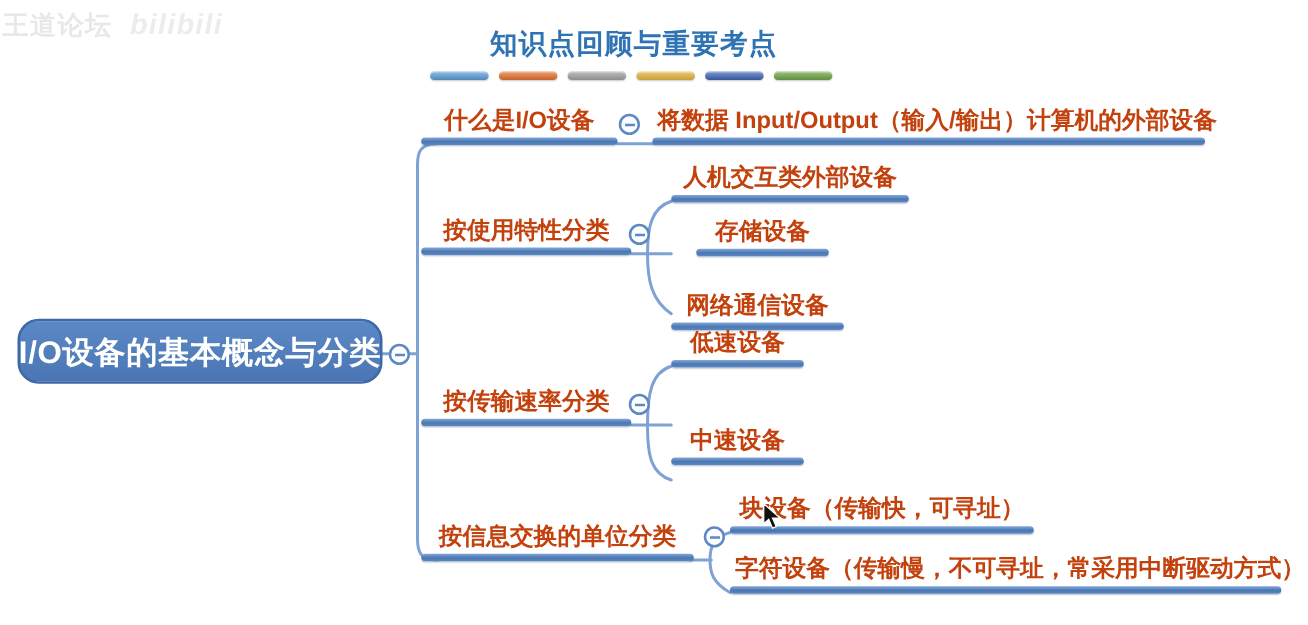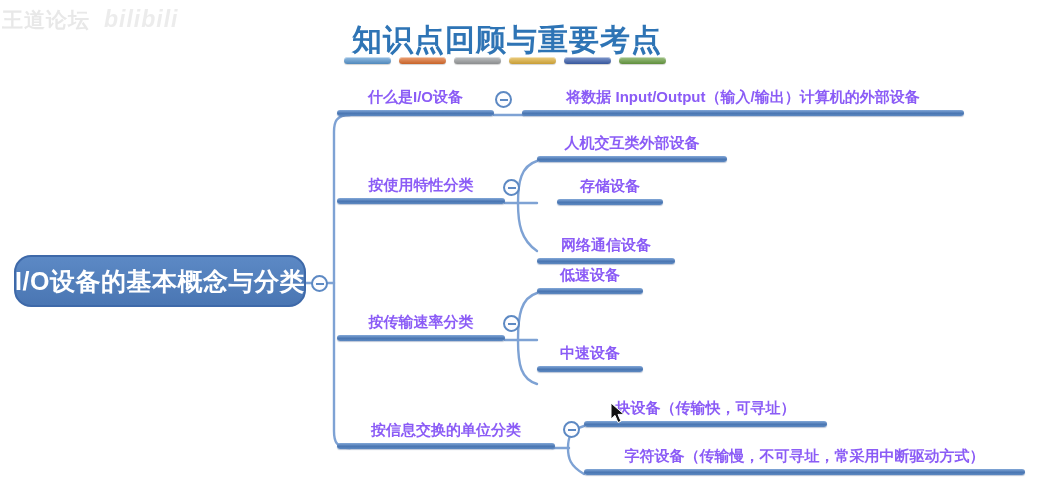--- a/index.html
+++ b/index.html
@@ -13,36 +13,36 @@
   .watermark {
     position:absolute; left:2px; top:6px; font-size:21px; font-weight:700;
     color:rgba(180,180,180,0.30); letter-spacing:1px; user-select:none;
     display:flex; gap:14px; align-items:baseline;
   }
   .watermark .wm2 { font-style:italic; font-size:23px; color:rgba(185,185,185,0.28); }
   
   .title {
     position:absolute; left:322px; top:20px; width:370px; text-align:center;
     font-family:"Liberation Serif","DejaVu Serif",serif;
-    font-size:30px; font-weight:700; letter-spacing:1px; color:#2E74B5;
+    font-size:22px; font-weight:700; letter-spacing:1px; color:#2E74B5;
   }
   .accent-bars {
     position:absolute; left:344px; top:57px; display:flex; gap:8px;
   }
   .accent-bars .bar {
     width:47px; height:7px; border-radius:3.5px;
     box-shadow:0 1px 1px rgba(0,0,0,0.18), inset 0 1px 0 rgba(255,255,255,0.45);
   }
   
   svg.links { position:absolute; left:0; top:0; z-index:1; }
   
   .mnode { position:absolute; z-index:2; text-align:center; }
   .mnode .lbl {
     display:block; height:22px; line-height:22px; white-space:nowrap;
-    font-size:15px; font-weight:600; color:#8b5cf6; padding:0 4px;
+    font-size:19px; font-weight:600; color:#c2410c; padding:0 4px;
   }
   .mnode .bar {
     height:6px; margin-top:2px; border-radius:3px;
     background:linear-gradient(180deg,#83a8d8 0%,#4a76b2 55%,#5d89c1 100%);
     box-shadow:0 1px 1px rgba(60,90,140,0.35);
   }
   
   .root-node {
     position:absolute; left:14px; top:255px; width:292px; height:52px; z-index:2;
     background:linear-gradient(180deg,#5c89c5 0%,#4a76b3 100%);

